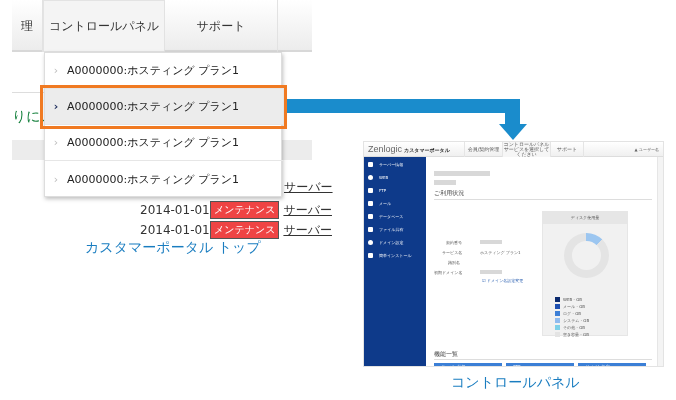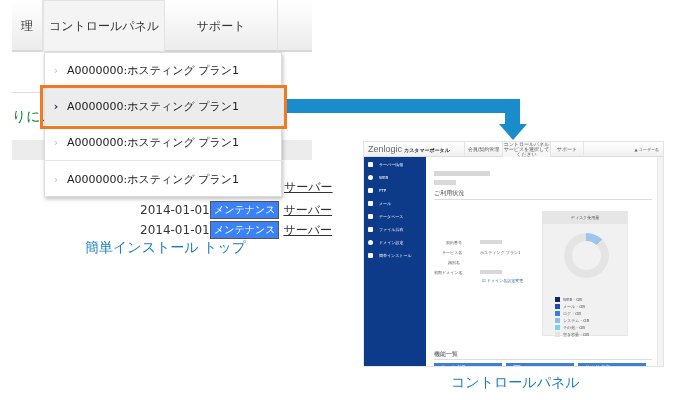--- a/index.html
+++ b/index.html
@@ -15,21 +15,21 @@
   .left-nav .tab.cp { left: 31px; width: 122px; background: #f4f4f4; border-right: 1px solid #e2e2e2; }
   .left-nav .tab.cp .sub { font-size: 8px; margin-top: 3px; color: #444; }
   .left-nav .tab.support { left: 153px; width: 113px; border-right: 1px solid #e2e2e2; }
 
   .left-body-text { position: absolute; left: 12px; top: 108px; font-size: 14px; color: #15803d; }
   .left-gray-bar { position: absolute; left: 12px; top: 140px; width: 300px; height: 20px; background: #ececec; }
   .left-hr { position: absolute; left: 12px; top: 92px; width: 32px; height: 1px; background: #ddd; }
 
   .news-row { position: absolute; left: 140px; font-size: 12px; color: #333; display: flex; align-items: center; }
   .news-row .date { width: 70px; }
-  .news-row .badge { background: #3b82f6; color: #fff; font-size: 10px; padding: 1px 3px; border: 1px solid #555; margin-right: 4px; }
+  .news-row .badge { background: #ef4444; color: #fff; font-size: 10px; padding: 1px 3px; border: 1px solid #555; margin-right: 4px; }
   .news-row .title { white-space: nowrap; text-decoration: underline; }
 
   .dropdown { position: absolute; left: 44px; top: 52px; width: 238px; height: 145px; background: #fff;
     border: 1px solid #ddd; box-shadow: 1px 2px 4px rgba(0,0,0,0.25); }
   .dd-item { position: absolute; left: 0; width: 238px; height: 36px; display: flex; align-items: center;
     font-size: 11px; color: #222; border-bottom: 1px solid #e6e6e6; }
   .dd-item .chev { width: 22px; text-align: center; color: #bbb; font-size: 11px; }
   .dd-item.selected { background: #ececec; }
   .dd-item.selected .chev { color: #1a2a5a; font-weight: bold; }
   .highlight-box { position: absolute; left: 40px; top: 85px; width: 247px; height: 44px;
@@ -116,21 +116,21 @@
     <span class="chev">›</span>
     <span>A0000000:ホスティング プラン1</span>
   </div>
   <div class="dd-item" style="top:108px; border-bottom:none;">
     <span class="chev">›</span>
     <span>A0000000:ホスティング プラン1</span>
   </div>
 </div>
 <div class="highlight-box"></div>
 
-<div class="caption-left">簡単インストール トップ</div>
+<div class="caption-left">カスタマーポータル トップ</div>
 
 <div class="arrow-h"></div>
 <div class="arrow-v"></div>
 <div class="arrow-head"></div>
 
 <div class="cp">
   <div class="cp-head">
     <div class="cp-logo"><span>Zenlogic</span><b>カスタマーポータル</b></div>
     <div class="nav" style="left:100px;width:38px;">
         <span>会員/契約管理</span>

